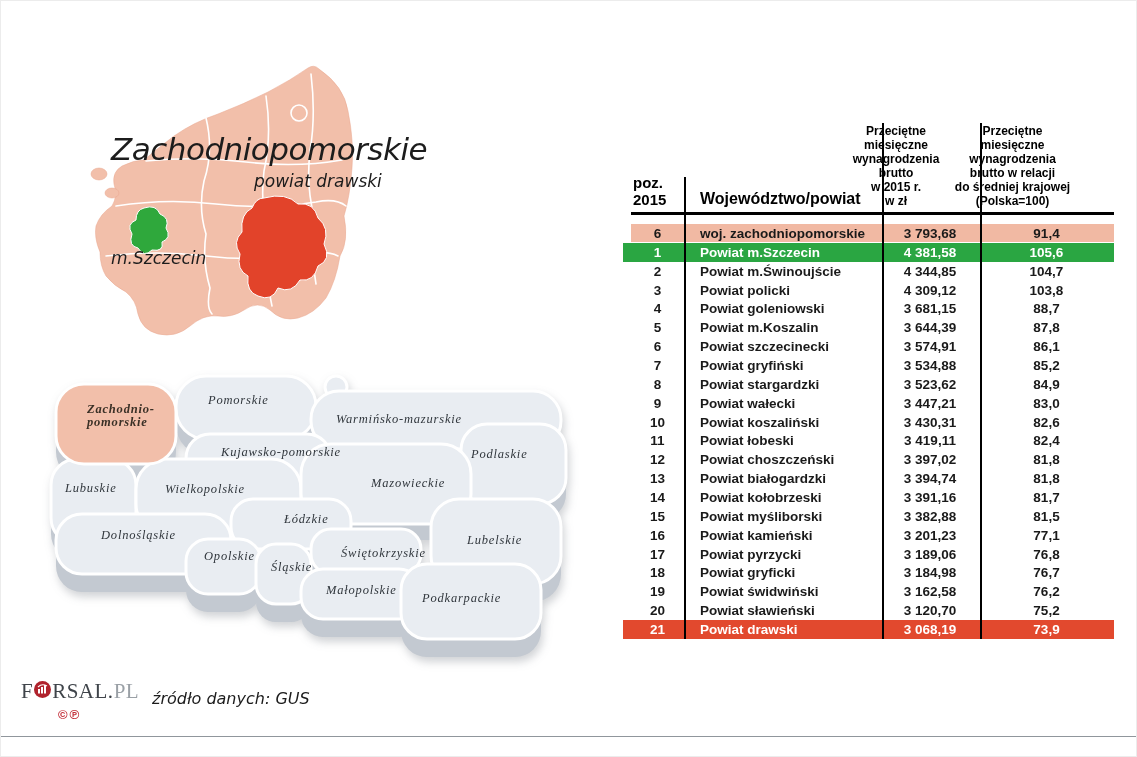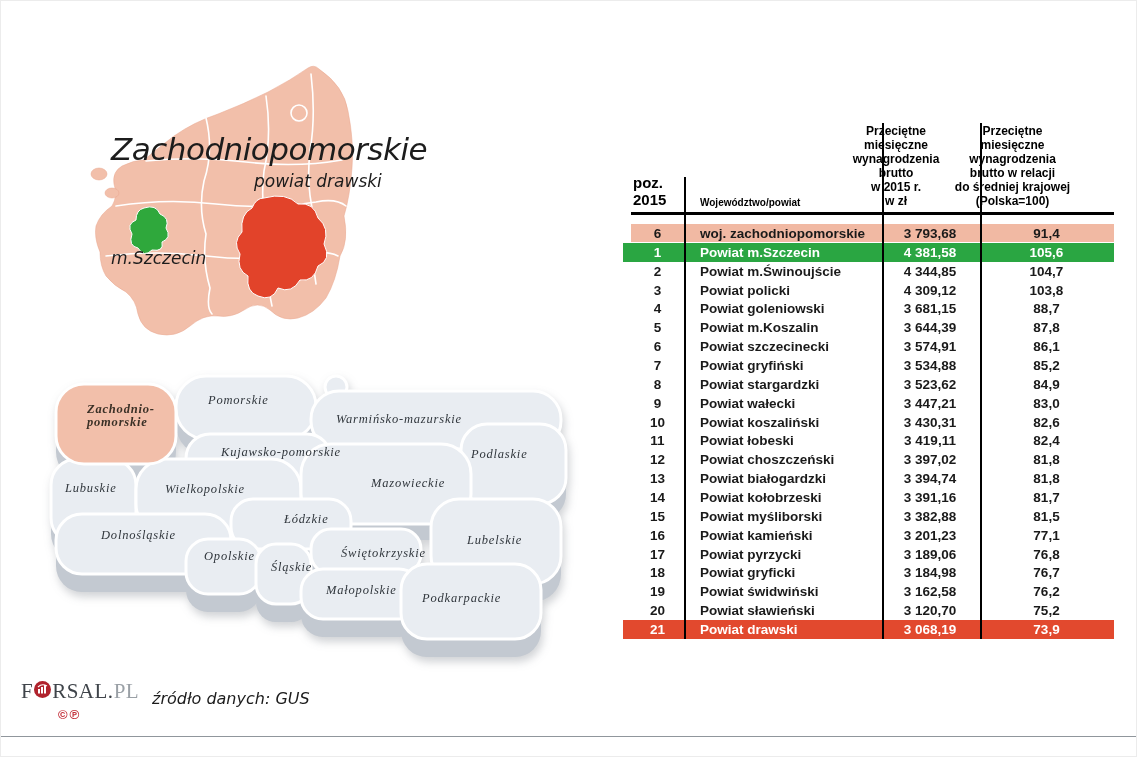--- a/index.html
+++ b/index.html
@@ -40,21 +40,21 @@
   .pl-label{
     position:absolute;font-family:"Liberation Serif",serif;font-style:italic;
     font-size:12.5px;letter-spacing:0.8px;color:#30363c;line-height:13px;white-space:nowrap;
   }
   .pl-label.emph{font-weight:bold;color:#3a3026;}
   
   .table-wrap{position:absolute;left:630px;top:120px;width:483px;}
   .thead{display:flex;align-items:flex-end;height:91px;font-weight:bold;color:#000;}
   .th{box-sizing:border-box;}
   .th-poz{width:53px;font-size:15px;line-height:16.5px;padding:0 4px 4px 2px;white-space:pre-line;}
-  .th-name{width:163px;font-size:10px;padding:0 8px 4px 16px;}
+  .th-name{width:163px;font-size:16px;padding:0 8px 4px 16px;}
   .th-wage{width:98px;font-size:12px;line-height:14px;text-align:center;padding-bottom:4px;white-space:pre-line;}
   .th-rel{width:135px;font-size:12px;line-height:14px;text-align:center;padding-bottom:4px;white-space:pre-line;}
   .header-rule{height:3px;background:#000;width:483px;}
   .tbody{margin-top:9px;}
   .row{display:flex;height:18.86px;align-items:center;font-weight:bold;font-size:13.5px;color:#1a1a1a;}
   .c-poz{width:53px;text-align:center;box-sizing:border-box;}
   .c-name{width:197px;padding-left:16px;box-sizing:border-box;white-space:nowrap;}
   .c-wage{width:98px;text-align:center;box-sizing:border-box;}
   .c-rel{width:135px;text-align:center;box-sizing:border-box;}
   .row.salmon{background:var(--salmon);}

